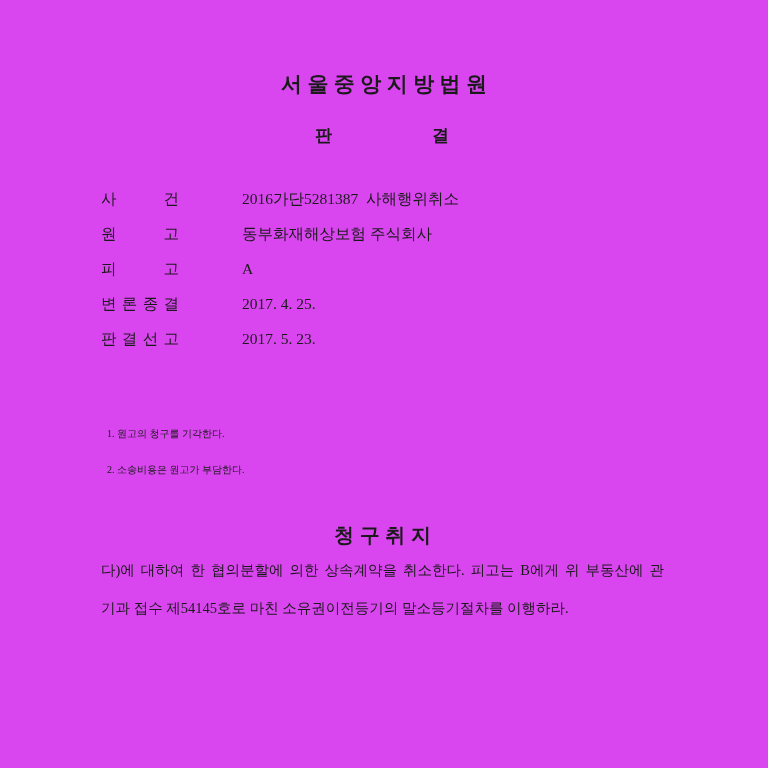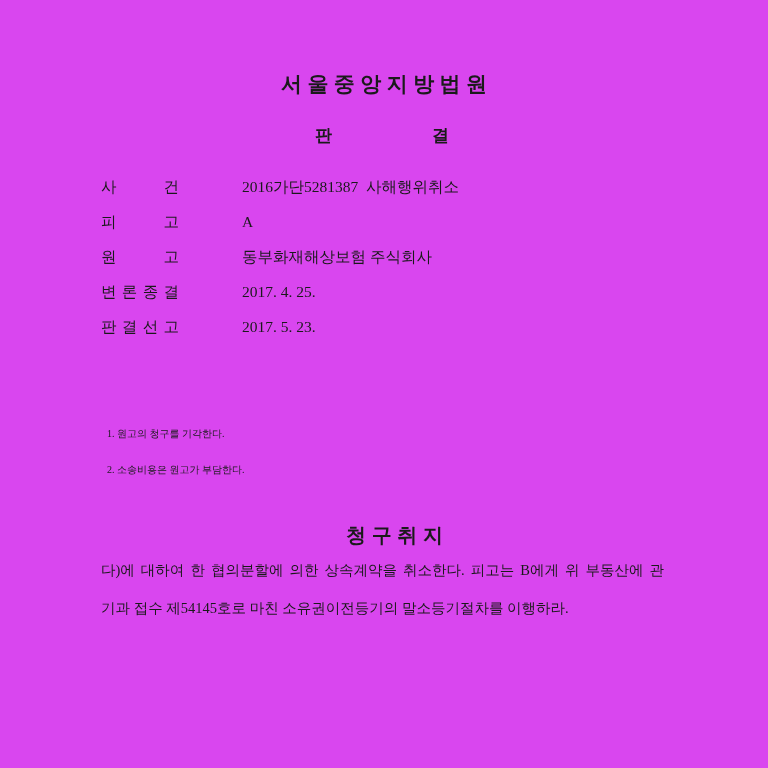--- a/index.html
+++ b/index.html
@@ -20,36 +20,36 @@
     text-align: justify; text-align-last: justify;
     white-space: normal;
   }
   
   .doc-title {
     position: absolute; top: 122px; left: 315px; width: 134px;
     font-size: 17px; font-weight: 700; line-height: 27px;
     text-align: justify; text-align-last: justify;
   }
 
-  .case-section { position: absolute; top: 176px; left: 101px; }
+  .case-section { position: absolute; top: 188px; left: 101px; }
   .case-row { display: flex; font-size: 15.5px; line-height: 22px; margin-bottom: 13px; }
   .case-label {
     width: 78px; flex: 0 0 78px;
     text-align: justify; text-align-last: justify;
     font-weight: 500;
   }
   .case-value { margin-left: 63px; white-space: pre; }
 
   .section-heading {
     position: absolute;
     font-size: 20px; font-weight: 700; line-height: 26px;
     text-align: justify; text-align-last: justify;
   }
   .order-heading { top: 382px; left: 336px; width: 92px; }
-  .claim-heading { top: 522px; left: 334px; width: 97px; margin-left: 12px; }
+  .claim-heading { top: 522px; left: 334px; width: 97px; }
 
   .order-items { position: absolute; top: 423px; left: 92px; font-size: 10px; line-height: 22px; margin-left: 15px; }
   .order-item { margin-bottom: 14px; }
 
   .claim-para {
     position: absolute; top: 552px; left: 101px; width: 563px;
     font-size: 14.5px; line-height: 37.5px;
   }
   .claim-line { text-align: justify; text-align-last: justify; }
   .claim-line.last { text-align: left; text-align-last: left; }
@@ -62,26 +62,26 @@
   <div class="court-title">서 울 중 앙 지 방 법 원</div>
 
   <div class="doc-title">판 결</div>
 
   <div class="case-section">
     <div class="case-row">
       <div class="case-label">사 건</div>
       <div class="case-value">2016가단5281387  사해행위취소</div>
     </div>
     <div class="case-row">
+      <div class="case-label">원 고</div>
+      <div class="case-value">동부화재해상보험 주식회사</div>
+    </div>
+    <div class="case-row">
       <div class="case-label">피 고</div>
       <div class="case-value">A</div>
-    </div>
-    <div class="case-row">
-      <div class="case-label">원 고</div>
-      <div class="case-value">동부화재해상보험 주식회사</div>
     </div>
     <div class="case-row">
       <div class="case-label">변 론 종 결</div>
       <div class="case-value">2017. 4. 25.</div>
     </div>
     <div class="case-row">
       <div class="case-label">판 결 선 고</div>
       <div class="case-value">2017. 5. 23.</div>
     </div>
   </div>

